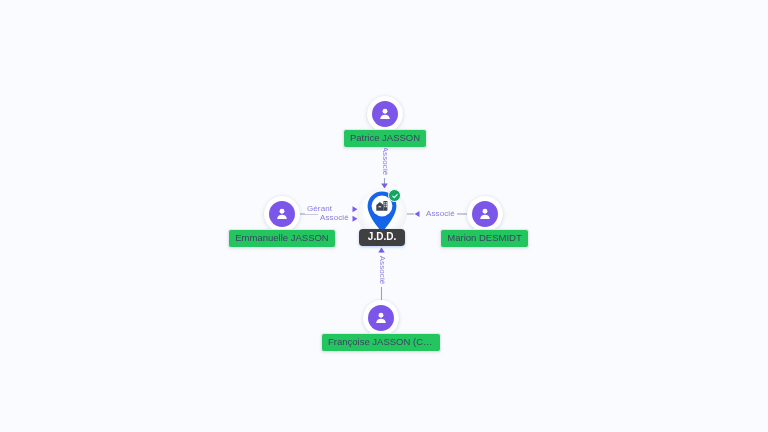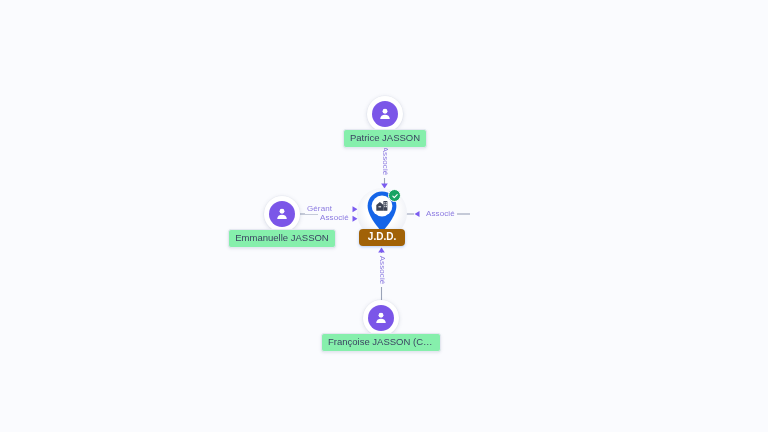--- a/index.html
+++ b/index.html
@@ -73,21 +73,21 @@
     border-radius: 50%;
     background: #7b56e8;
     display: flex;
     align-items: center;
     justify-content: center;
   }
   .avatar-circle svg { display: block; }
 
   .node-chip {
     margin-top: -3px;
-    background: #86efac;
+    background: #22c55e;
     border: 1px solid #e4e7f0;
     border-radius: 3px;
     box-shadow: 0 1px 3px rgba(70,85,120,.13);
     padding: 2px 6px 3px;
     font-size: 9.5px;
     color: #3b4462;
     white-space: nowrap;
     line-height: 12px;
     max-width: 120px;
     overflow: hidden;
@@ -124,21 +124,21 @@
     width: 13px; height: 13px;
     border-radius: 50%;
     background: #17a463;
     border: 1.5px solid #ffffff;
     display: flex;
     align-items: center;
     justify-content: center;
   }
   .company-chip {
     margin-top: -9px;
-    background: #a16207;
+    background: #404040;
     border-radius: 4px;
     padding: 2px 9px 3px;
     font-size: 10px;
     font-weight: bold;
     color: #ffffff;
     white-space: nowrap;
     line-height: 12px;
     box-shadow: 0 1px 3px rgba(21,101,232,.30);
     position: relative;
     z-index: 4;
@@ -194,20 +194,31 @@
       <div class="avatar-circle">
         <svg width="16" height="16" viewBox="0 0 24 24" aria-hidden="true">
           <circle cx="12" cy="8" r="3.7" fill="#ffffff"></circle>
           <path d="M4.8 19.5c0-3.9 3.2-6.2 7.2-6.2s7.2 2.3 7.2 6.2z" fill="#ffffff"></path>
         </svg>
       </div>
     </div>
     <div class="node-chip">Emmanuelle JASSON</div>
   </div>
 
+  <div class="node" style="left:432px; top:196px; width:105px;">
+    <div class="avatar-ring">
+      <div class="avatar-circle">
+        <svg width="16" height="16" viewBox="0 0 24 24" aria-hidden="true">
+          <circle cx="12" cy="8" r="3.7" fill="#ffffff"></circle>
+          <path d="M4.8 19.5c0-3.9 3.2-6.2 7.2-6.2s7.2 2.3 7.2 6.2z" fill="#ffffff"></path>
+        </svg>
+      </div>
+    </div>
+    <div class="node-chip">Marion DESMIDT</div>
+  </div>
 
   <div class="node" style="left:320px; top:300px; width:122px;">
     <div class="avatar-ring">
       <div class="avatar-circle">
         <svg width="16" height="16" viewBox="0 0 24 24" aria-hidden="true">
           <circle cx="12" cy="8" r="3.7" fill="#ffffff"></circle>
           <path d="M4.8 19.5c0-3.9 3.2-6.2 7.2-6.2s7.2 2.3 7.2 6.2z" fill="#ffffff"></path>
         </svg>
       </div>
     </div>

